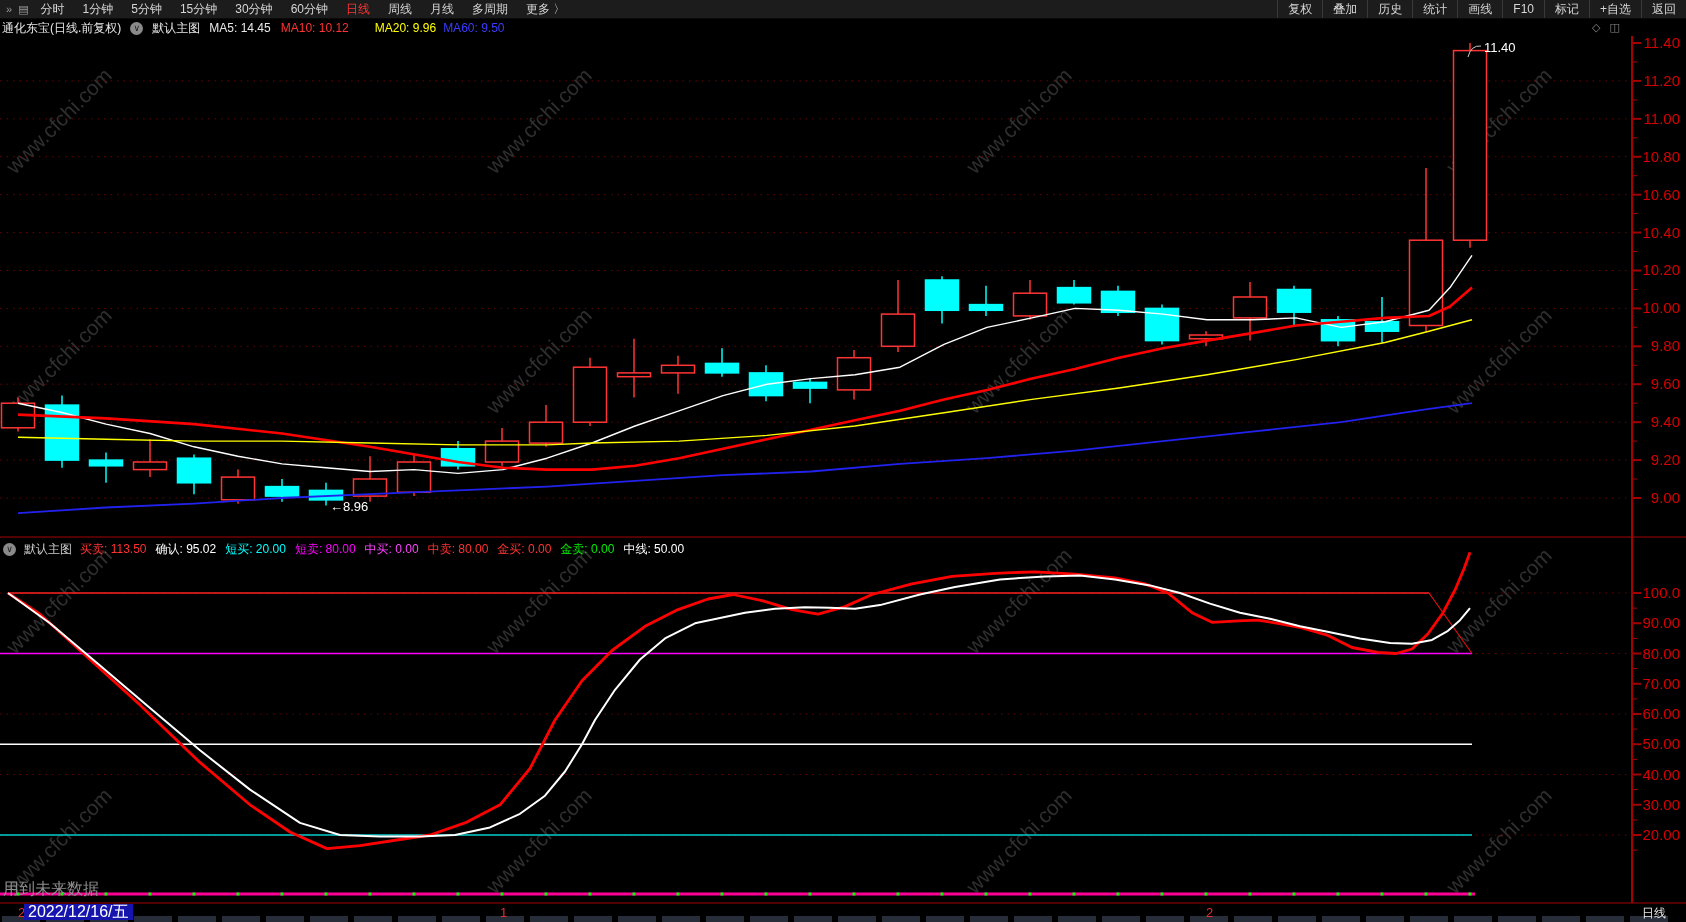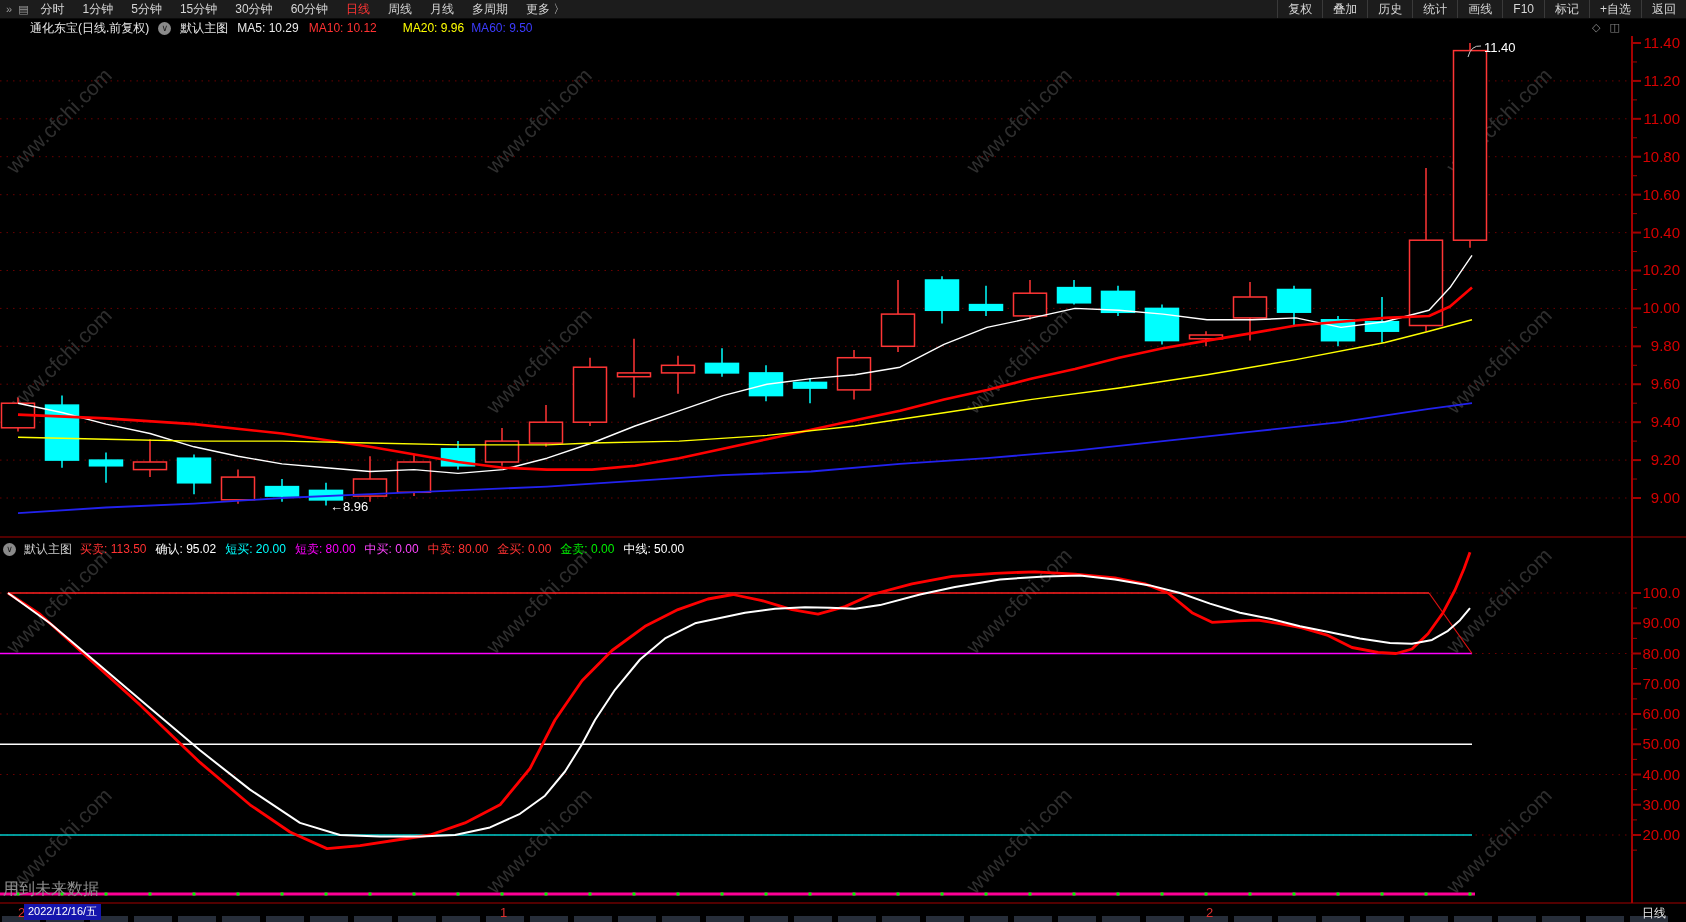--- a/index.html
+++ b/index.html
@@ -10,33 +10,33 @@
   .toolbar{position:absolute;left:0;top:0;width:100%;height:19px;background:#1c1c1c;
            display:flex;justify-content:space-between;align-items:center;font-size:12px;
            color:#d6d6d6;z-index:6;border-bottom:1px solid #0a0a0a;box-sizing:border-box;}
   .tleft{display:flex;align-items:center;padding-left:3px;}
   .tleft .sysicon{color:#9a9a9a;padding:0 3px;font-size:11px;}
   .tleft .titem{padding:0 9px;white-space:nowrap;text-align:center;}
   .titem.active{color:#ff3434;}
   .tright{display:flex;align-items:flex-end;height:100%;}
   .tright .titem{padding:0 10px;border-left:1px solid #3a3a3a;display:flex;align-items:center;height:100%;white-space:nowrap;}
   
-  .info-row{position:absolute;left:16px;top:19px;width:1630px;height:18px;display:flex;align-items:center;
-            gap:9px;font-size:12px;color:#e8e8e8;padding-left:14px;z-index:6;white-space:nowrap;}
+  .info-row{position:absolute;left:0;top:19px;width:1630px;height:18px;display:flex;align-items:center;
+            gap:9px;font-size:12px;color:#e8e8e8;padding-left:2px;z-index:6;white-space:nowrap;}
   .chev{display:inline-flex;width:13px;height:13px;border-radius:50%;background:#8a8a8a;color:#1a1a1a;
         font-size:9px;align-items:center;justify-content:center;line-height:13px;flex:0 0 auto;}
   .info-icons{position:absolute;left:1592px;top:21px;color:#8a8a8a;font-size:11px;display:flex;gap:9px;z-index:6;}
   
   .ind-row{position:absolute;left:0;top:539px;height:20px;display:flex;align-items:center;gap:8px;
            font-size:12px;z-index:6;padding-left:3px;white-space:nowrap;color:#cfcfcf;}
   
   .future-note{position:absolute;left:3px;top:879px;color:#8f8f8f;font-size:16px;z-index:4;}
   .bottom-row{position:absolute;left:0;top:903px;width:100%;height:19px;z-index:6;font-size:12px;}
   .marker{position:absolute;color:#e03030;top:2px;font-size:13px;}
-  .date-box{position:absolute;left:24px;top:1px;background:#1515ad;color:#fff;font-size:11px;
+  .date-box{position:absolute;left:24px;top:1px;background:#1515ad;color:#fff;font-size:16px;
             padding:1px 4px 2px 4px;line-height:13px;}
   .period-label{position:absolute;left:1642px;top:2px;color:#e8e8e8;}
 </style>
 </head>
 <body>
 
 <div class="app">
 
   <svg id="cv" class="canvas" width="1686" height="922">
       <text transform="translate(15,175) rotate(-45)" font-size="21" fill="#9a9a9a" opacity="0.3">www.cfchi.com</text>
@@ -325,21 +325,21 @@
         <span class="titem">标记</span>
         <span class="titem">+自选</span>
         <span class="titem">返回</span>
       </div>
   </div>
 
   <div class="info-row">
     <span>通化东宝(日线.前复权)</span>
     <span class="chev">∨</span>
     <span>默认主图</span>
-    <span id="ma-values"><span class="" style="color: rgb(232, 232, 232); margin-right: 10px;">MA5: 10.29</span><span class="" style="color: rgb(255, 50, 50); margin-right: 26px;">MA10: 10.12</span><span class="" style="color: rgb(255, 255, 0); margin-right: 7px;">MA20: 9.96</span><span class="" style="color: rgb(60, 60, 255); margin-right: 10px;">MA60: 9.50</span></span>
+    <span id="ma-values"><span class="" style="color: rgb(232, 232, 232); margin-right: 10px;">MA5: 14.45</span><span class="" style="color: rgb(255, 50, 50); margin-right: 26px;">MA10: 10.12</span><span class="" style="color: rgb(255, 255, 0); margin-right: 7px;">MA20: 9.96</span><span class="" style="color: rgb(60, 60, 255); margin-right: 10px;">MA60: 9.50</span></span>
   </div>
   <div class="info-icons" id="info-icons">
       <span class="">◇</span>
       <span class="">◫</span>
     </div>
 
   <div class="ind-row">
     <span class="chev">∨</span>
     <span>默认主图</span>
     <span id="ind-values"><span class="" style="color: rgb(255, 50, 50); margin-right: 9px;">买卖: 113.50</span><span class="" style="color: rgb(255, 255, 255); margin-right: 9px;">确认: 95.02</span><span class="" style="color: rgb(0, 255, 255); margin-right: 9px;">短买: 20.00</span><span class="" style="color: rgb(255, 0, 255); margin-right: 9px;">短卖: 80.00</span><span class="" style="color: rgb(255, 68, 255); margin-right: 9px;">中买: 0.00</span><span class="" style="color: rgb(255, 50, 50); margin-right: 9px;">中卖: 80.00</span><span class="" style="color: rgb(255, 50, 50); margin-right: 9px;">金买: 0.00</span><span class="" style="color: rgb(0, 238, 0); margin-right: 9px;">金卖: 0.00</span><span class="" style="color: rgb(255, 255, 255); margin-right: 9px;">中线: 50.00</span></span>

